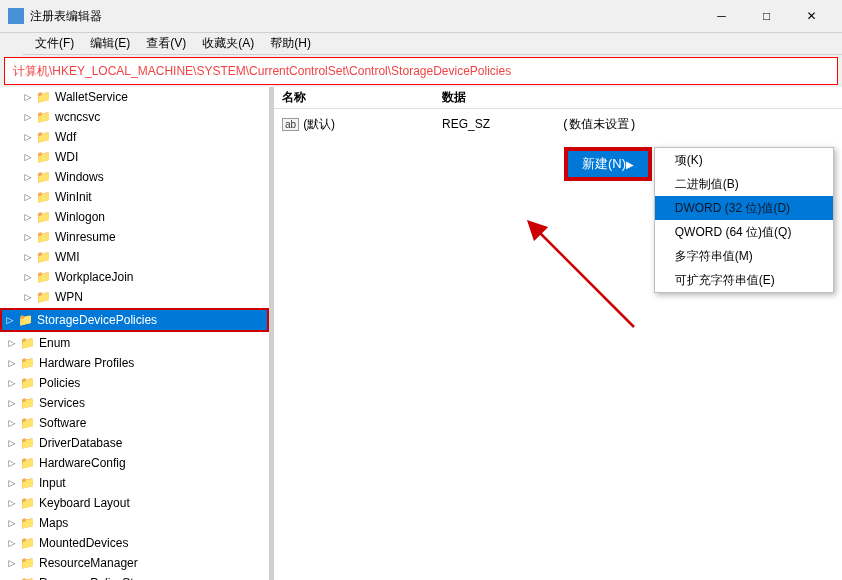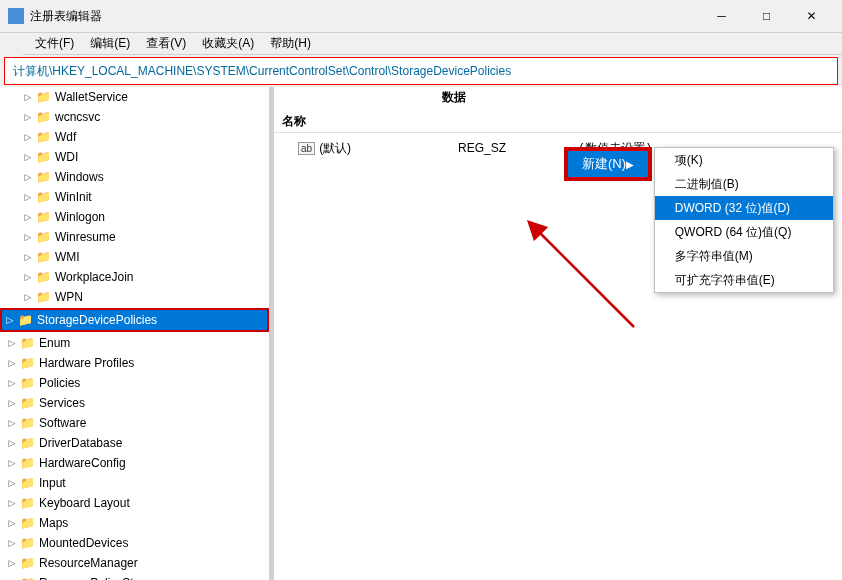--- a/index.html
+++ b/index.html
@@ -77,21 +77,21 @@
     
     .address-bar {
       background: #fff;
       height: 28px;
       display: flex;
       align-items: center;
       padding: 0 8px;
       border: 1px solid #ff0000;
       margin: 2px 4px;
       font-size: 12px;
-      color: #0369a1;
+      color: #ef4444;
     }
 
     
     .main-content {
       display: flex;
       height: calc(580px - 30px - 22px - 32px);
       overflow: hidden;
     }
 
     
@@ -155,33 +155,32 @@
       display: flex;
       background: #fff;
       border-bottom: 1px solid #e0e0e0;
       padding: 2px 8px;
     }
     .right-col {
       font-weight: bold;
       font-size: 12px;
       color: #000;
     }
-    .col-name { width: 160px; margin-top: 24px; }
+    .col-name { width: 160px; }
     .col-type { width: 120px; }
     .col-data { flex: 1; }
 
     .right-rows {
       padding: 4px 0;
     }
     .right-row {
       display: flex;
       align-items: center;
       padding: 2px 8px;
       height: 22px;
-      margin-left: 16px;
     }
     .row-name { width: 160px; display: flex; align-items: center; gap: 4px; font-size: 12px; }
     .row-type { width: 120px; font-size: 12px; }
     .row-data { flex: 1; font-size: 12px; font-family: Liberation Mono, monospace; }
     .ab-icon {
       font-size: 10px;
       color: #333;
       border: 1px solid #999;
       padding: 0 2px;
       background: #f5f5f5;
@@ -227,21 +226,21 @@
     .ctx-item {
       padding: 8px 20px;
       font-size: 12px;
       cursor: pointer;
       height: 24px;
       display: flex;
       align-items: center;
     }
     .ctx-item.highlighted {
       background: #0078d7;
-      color: #ffffff;
+      color: #0f172a;
     }
 
     
     .red-arrow {
       position: absolute;
       top: 120px;
       left: 380px;
       z-index: 200;
       pointer-events: none;
     }

